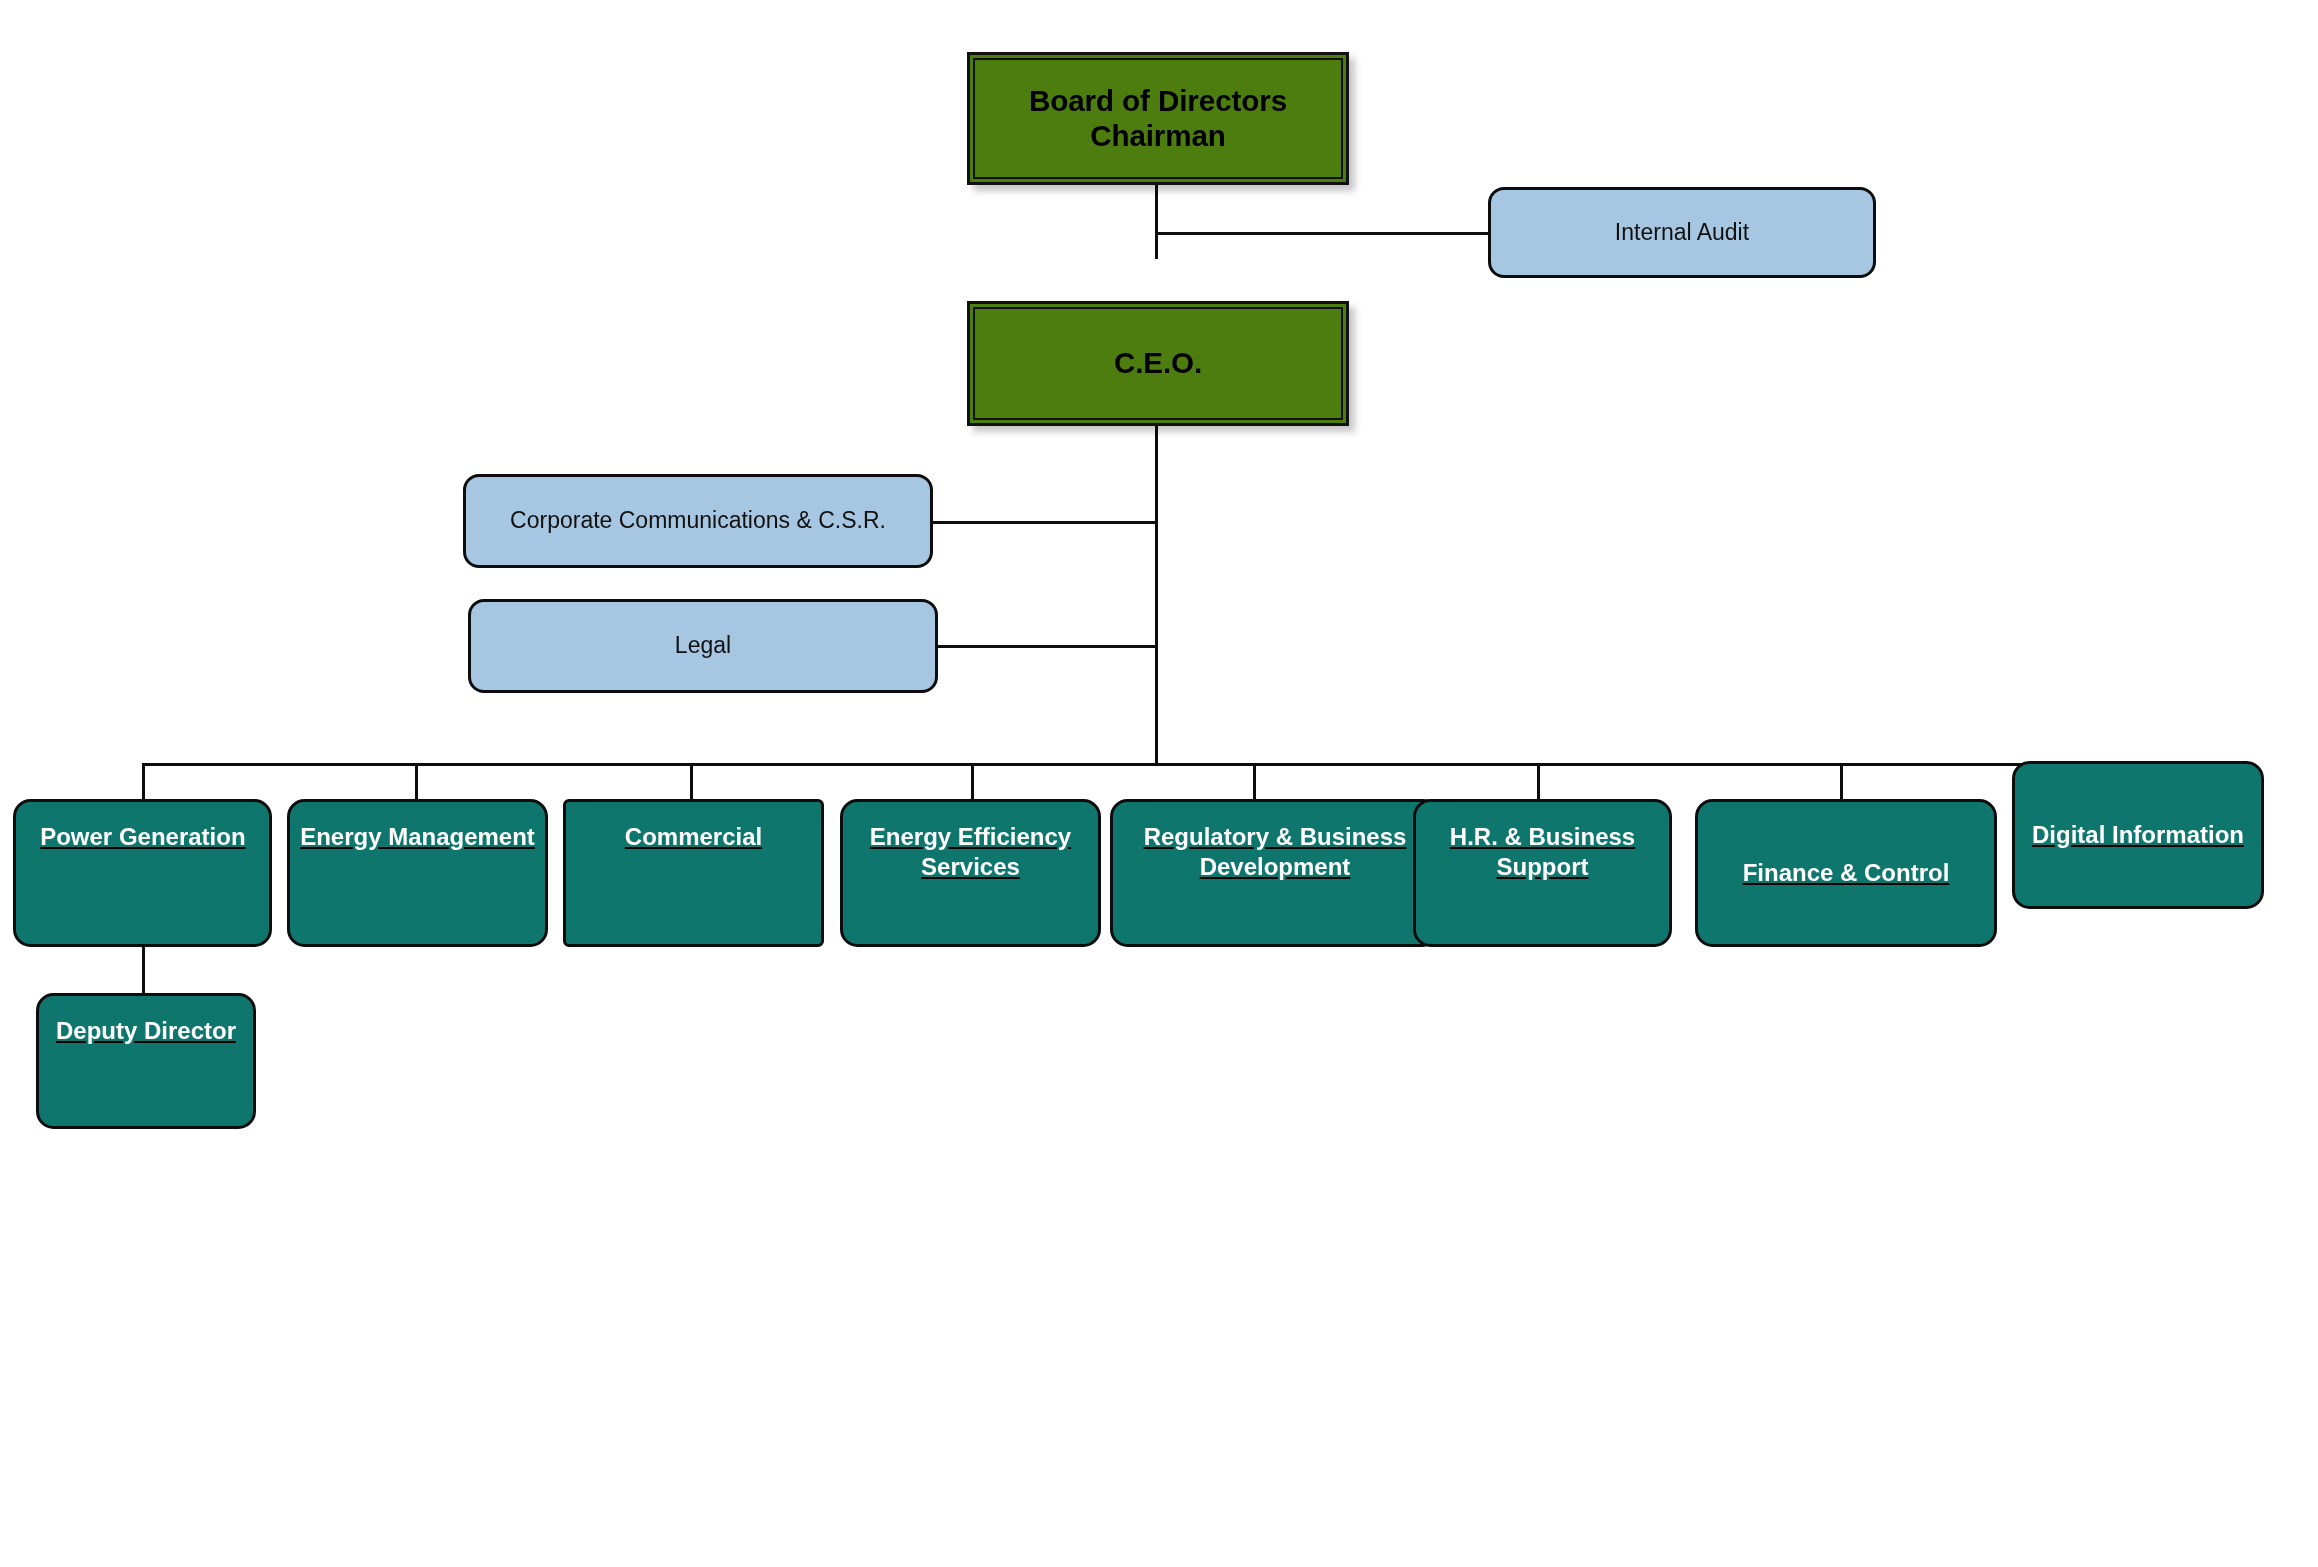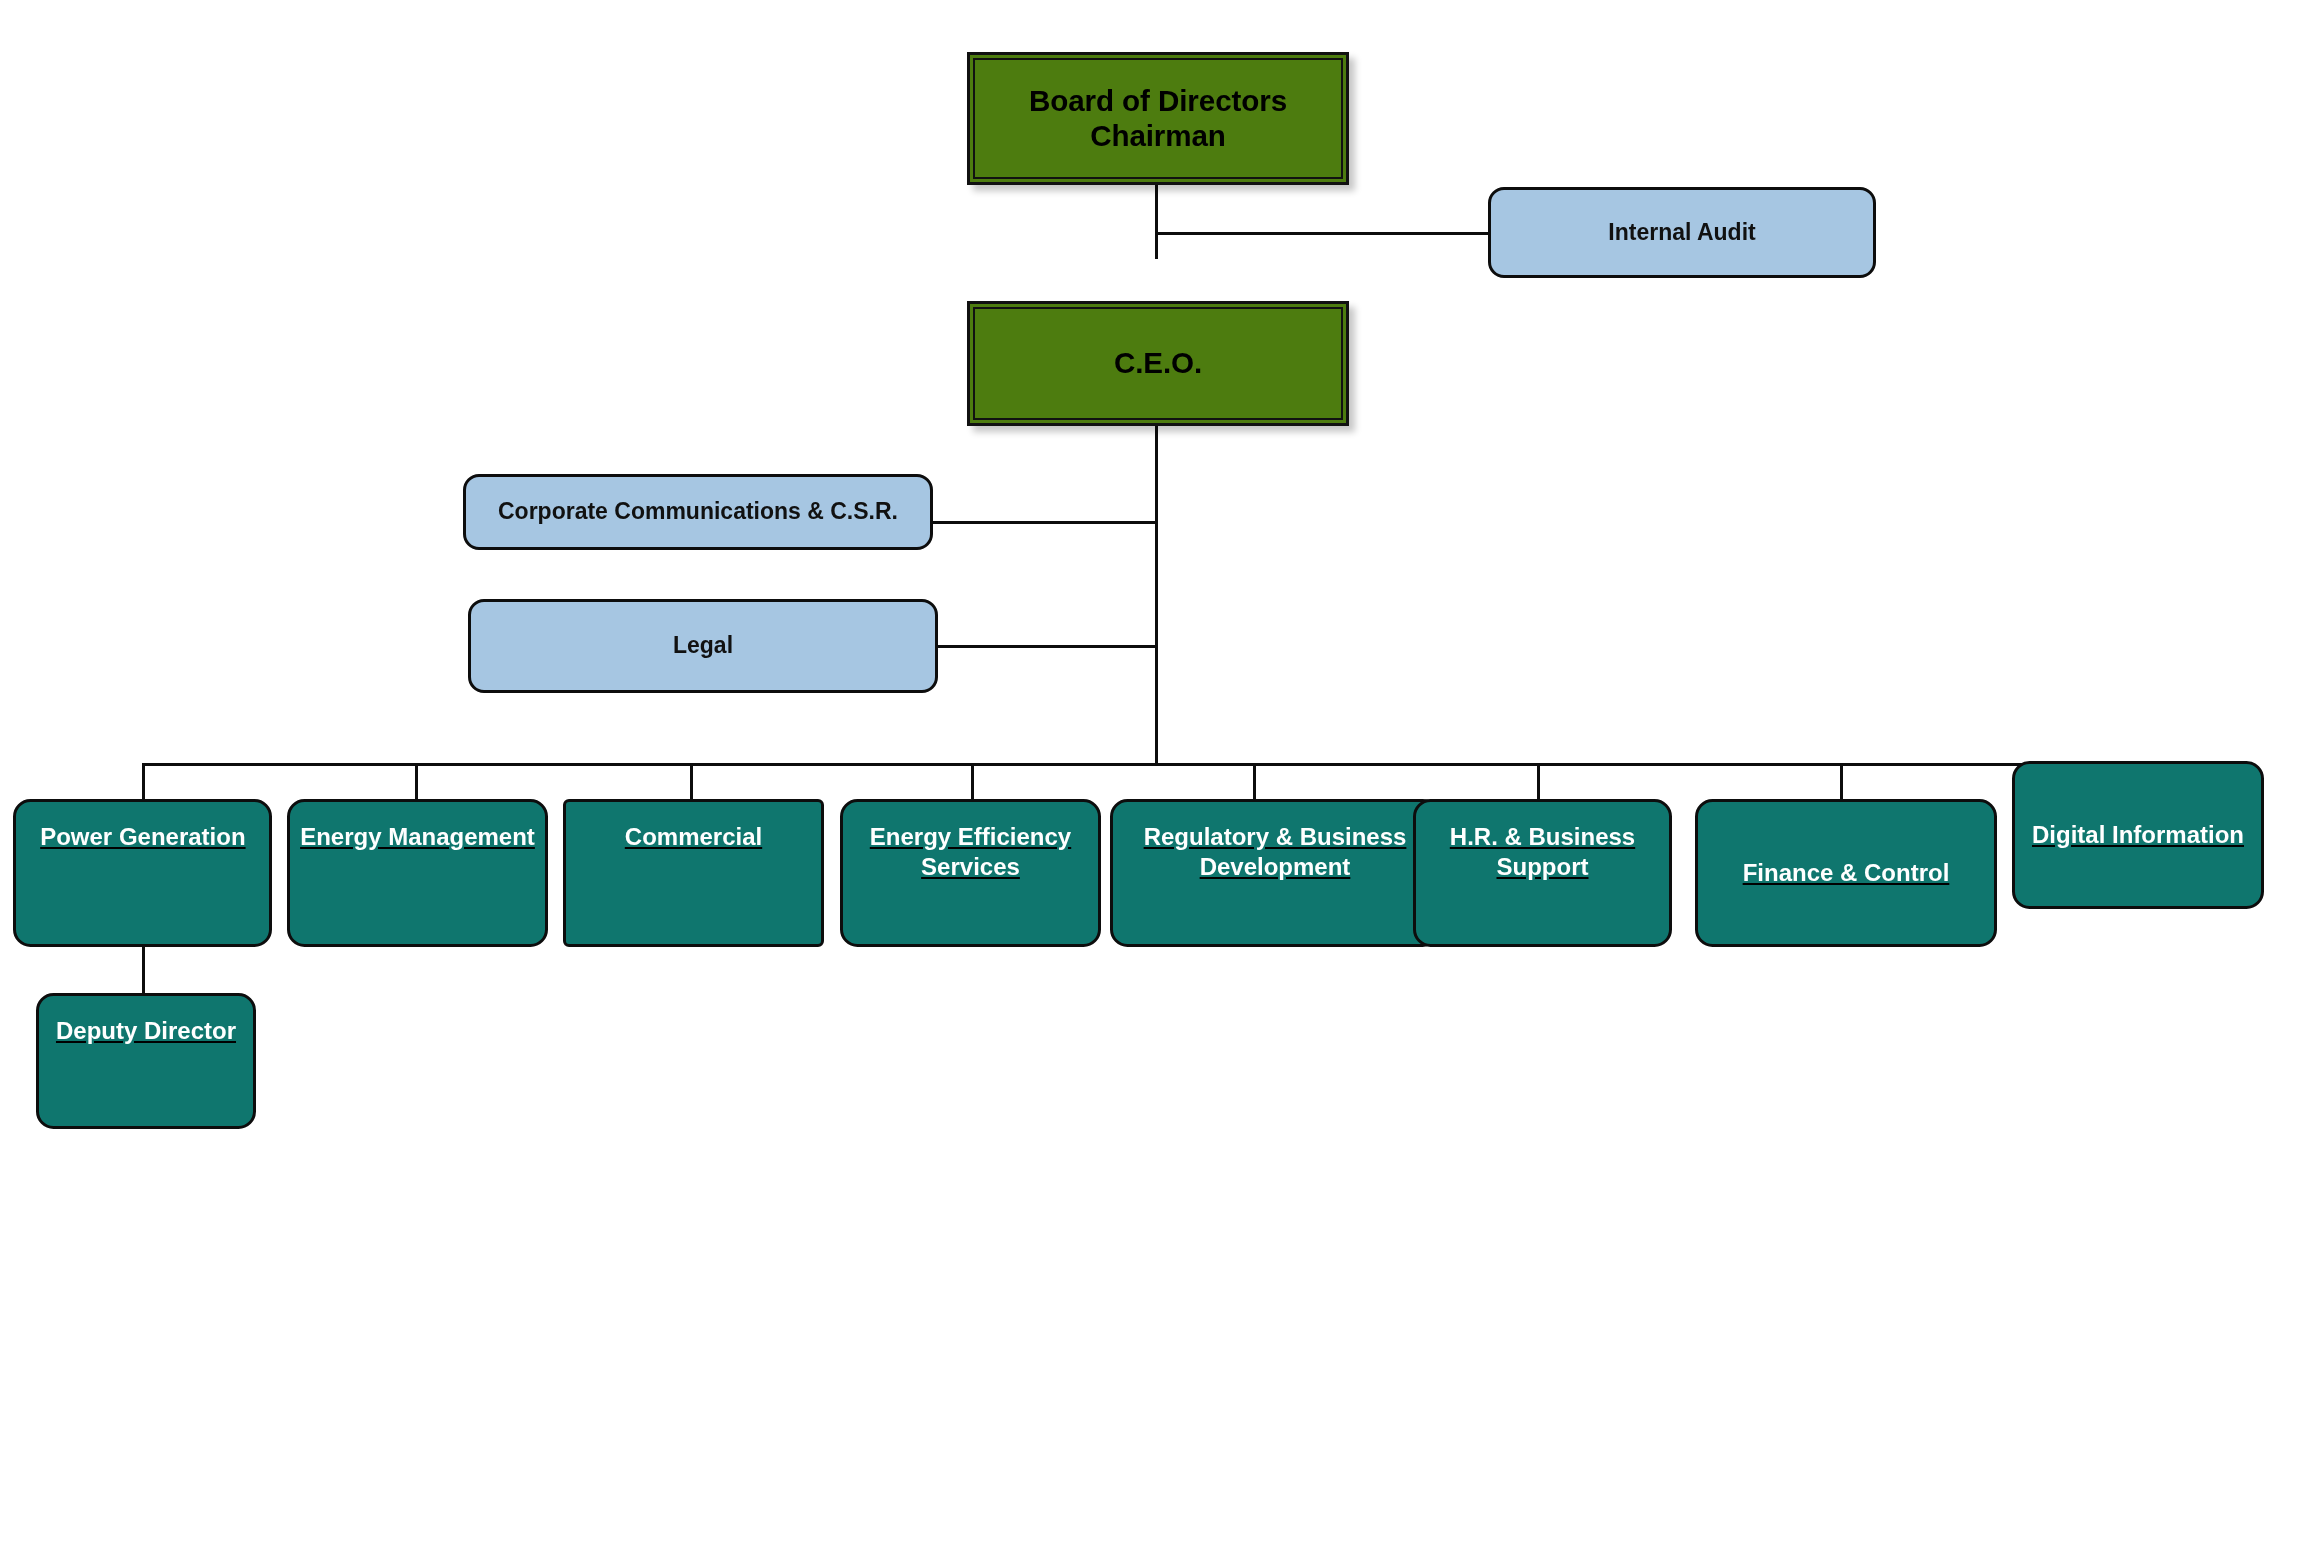--- a/index.html
+++ b/index.html
@@ -65,21 +65,21 @@
     align-items: center;
     justify-content: center;
     z-index: 6;
   }
   .staff-label {
     display: block;
     width: 100%;
     text-align: center;
     color: #111111;
     font-size: 23px;
-    font-weight: bold;
+    font-weight: normal;
     line-height: 1.2;
     padding: 0 6.7px;
     box-sizing: border-box;
   }
 
   
   .div-box {
     position: absolute;
     background: #0f766e;
     border: 3.4px solid #0d0d0d;
@@ -142,21 +142,21 @@
   </div>
 
   <div class="exec-box" style="left:967px; top:257px; width:382px; height:125px; display:flex; align-items:center; justify-content:center;margin-top:44px;">
     <span class="exec-label">C.E.O.</span>
   </div>
 
   <div class="staff-box" style="left:1488px; top:187px; width:388px; height:91px;">
     <span class="staff-label">Internal Audit</span>
   </div>
 
-  <div class="staff-box" style="left:463px; top:474px; width:470px; height:76px;align-items:center;">
+  <div class="staff-box" style="left:463px; top:474px; width:470px; height:94px;align-items:center;">
     <span class="staff-label">Corporate Communications &amp; C.S.R.</span>
   </div>
 
   <div class="staff-box" style="left:468px; top:599px; width:470px; height:94px;">
     <span class="staff-label">Legal</span>
   </div>
 
   <div class="div-box va-top" style="left:13.4px; top:799px; width:259px; height:148px;">
     <span class="div-label">Power Generation</span>
   </div>

